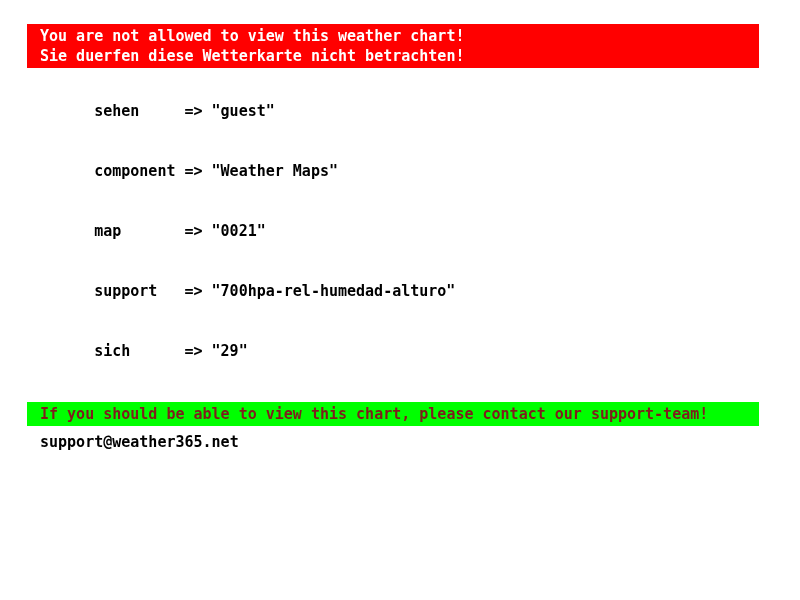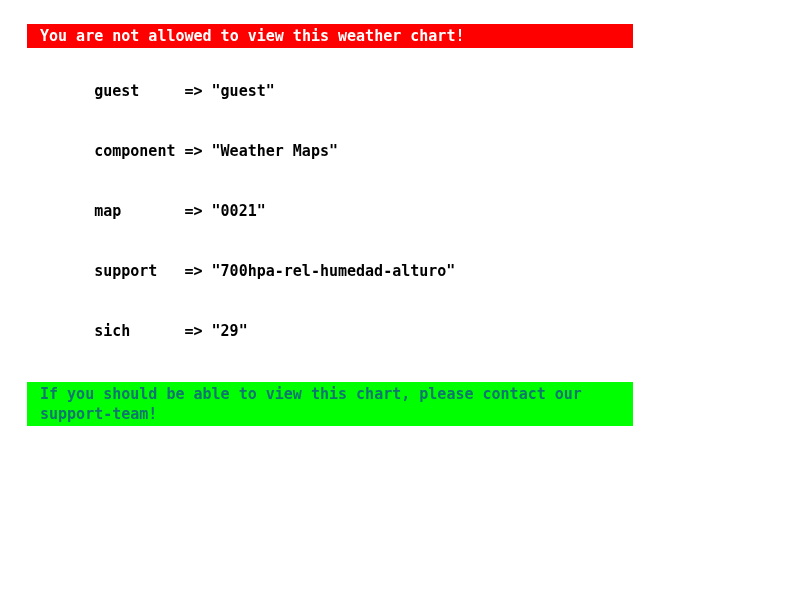--- a/index.html
+++ b/index.html
@@ -13,32 +13,32 @@
     height: 600px;
     font-family: "DejaVu Sans Mono", "Liberation Mono", monospace;
     font-weight: bold;
     font-size: 15px;
     line-height: 20px;
     color: #000000;
     overflow: hidden;
   }
   .banner {
     margin-left: 27px;
-    width: 606px;
+    width: 732px;
     padding: 2px 0 2px 13px;
   }
   .banner-red {
     margin-top: 24px;
     background: #ff0000;
     color: #ffffff;
   }
   .banner-green {
     margin-top: 21px;
     background: #00ff00;
-    color: #0f766e;
+    color: #7f1d1d;
   }
   .kv-block {
     margin: 13px 0 0 40px;
   }
   .kv-row { white-space: pre; }
   .kv-key {
     display: inline-block;
     width: 10ch;
   }
   .kv-value { margin-left: 1ch; }
@@ -50,40 +50,42 @@
     white-space: pre;
   }
 </style>
 </head>
 <body>
 
 <div>
 
   <div class="banner banner-red">
     <div>You are not allowed to view this weather chart!</div>
+    <div>Sie duerfen diese Wetterkarte nicht betrachten!</div>
   </div>
 
   <div class="kv-block">
     <div class="kv-row">
-      <span class="kv-key">guest</span><span class="kv-arrow">=&gt;</span><span class="kv-value">"guest"</span>
+      <span class="kv-key">sehen</span><span class="kv-arrow">=&gt;</span><span class="kv-value">"guest"</span>
     </div>
     <div class="kv-row">
       <span class="kv-key">component</span><span class="kv-arrow">=&gt;</span><span class="kv-value">"Weather Maps"</span>
     </div>
     <div class="kv-row">
       <span class="kv-key">map</span><span class="kv-arrow">=&gt;</span><span class="kv-value">"0021"</span>
     </div>
     <div class="kv-row">
       <span class="kv-key">support</span><span class="kv-arrow">=&gt;</span><span class="kv-value">"700hpa-rel-humedad-alturo"</span>
     </div>
     <div class="kv-row">
       <span class="kv-key">sich</span><span class="kv-arrow">=&gt;</span><span class="kv-value">"29"</span>
     </div>
   </div>
 
   <div class="banner banner-green">
     <div>If you should be able to view this chart, please contact our support-team!</div>
   </div>
 
   <div class="footer">
+    <span>support@weather365.net</span>
   </div>
 
 </div>
 
 </body></html>

